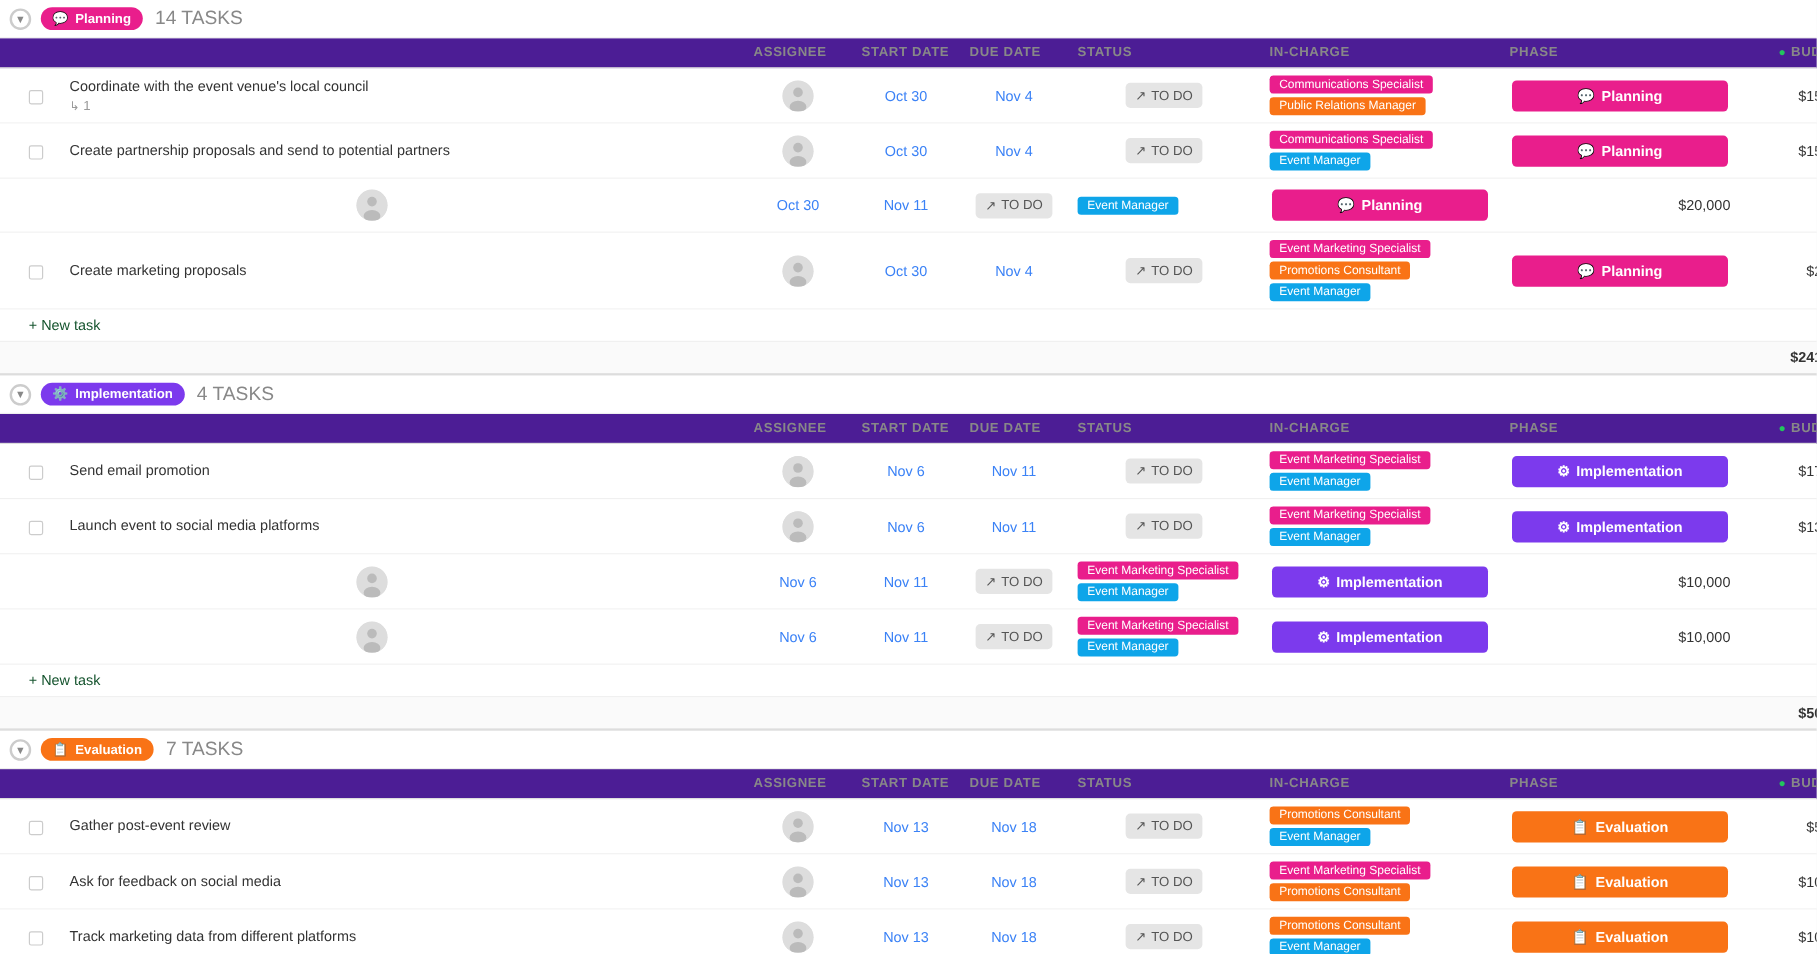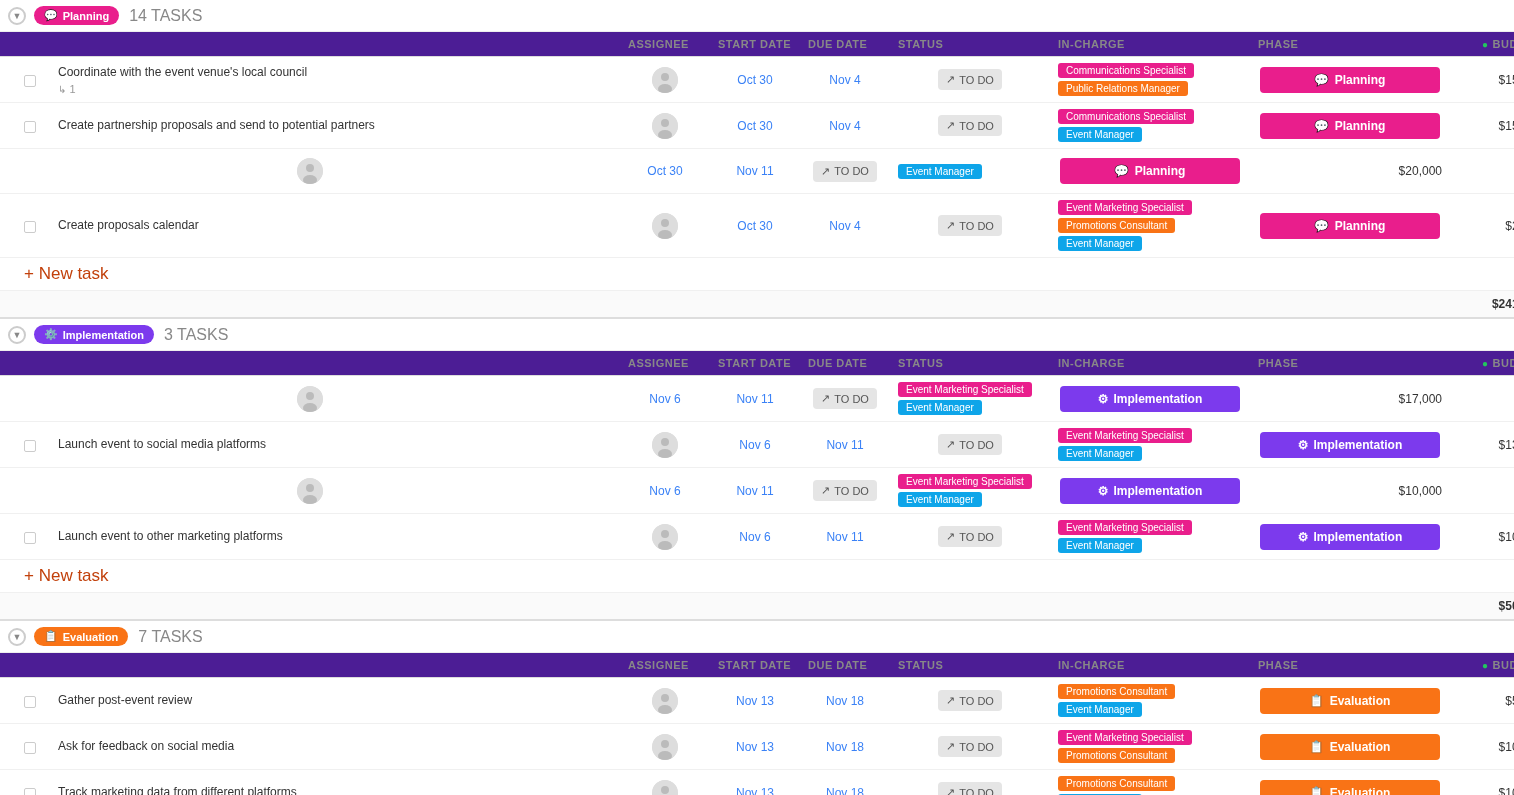--- a/index.html
+++ b/index.html
@@ -170,22 +170,22 @@
     .avatar {
       width: 26px; height: 26px;
       border-radius: 50%;
       background: #ddd;
       display: flex; align-items: center; justify-content: center;
       font-size: 9px; color: #999;
       overflow: hidden;
     }
     .new-task-row {
       padding: 6px 8px 6px 24px;
-      color: #c2410c;
-      font-size: 17px;
+      color: #14532d;
+      font-size: 12px;
       cursor: pointer;
       background: #fff;
       border-bottom: 1px solid #f0f0f0;
     }
     .totals-row {
       display: grid;
       grid-template-columns: 620px 90px 90px 90px 160px 200px 200px 100px 100px 100px 100px;
       background: #fafafa;
       border-bottom: 2px solid #ddd;
     }
@@ -328,21 +328,21 @@
           Planning
         </div>
       </div>
       <div class="task-cell money-cell">$20,000</div>
 
     </div>
     <div class="task-row">
       <div class="task-cell task-name-cell">
         <div class="task-checkbox"></div>
         <div>
-          <div class="task-name">Create proposals calendar</div>
+          <div class="task-name">Create marketing proposals</div>
 
         </div>
       </div>
       <div class="task-cell assignee-cell">
         <div class="avatar">
           <svg width="26" height="26" viewBox="0 0 26 26">
     <circle cx="13" cy="13" r="13" fill="#ddd"></circle>
     <circle cx="13" cy="10" r="4" fill="#bbb"></circle>
     <ellipse cx="13" cy="22" rx="7" ry="5" fill="#bbb"></ellipse>
   </svg>
@@ -383,34 +383,41 @@
 
   </div>
     <div class="section-header-row">
     <button class="collapse-btn">
       <span style="font-size:9px;color:#888;">▼</span>
     </button>
     <span class="section-badge badge-implementation">
       <span>⚙️</span>
       <span>Implementation</span>
     </span>
-    <span class="task-count">3 TASKS</span>
+    <span class="task-count">4 TASKS</span>
   </div>
     <div class="col-headers">
     <div class="col-header"></div>
     <div class="col-header">ASSIGNEE</div>
     <div class="col-header">START DATE</div>
     <div class="col-header">DUE DATE</div>
     <div class="col-header">STATUS</div>
     <div class="col-header">IN-CHARGE</div>
     <div class="col-header">PHASE</div>
     <div class="col-header right"><span class="icon-budget col-header-icon">●</span>BUDGET</div>
 
   </div>
     <div class="task-row">
+      <div class="task-cell task-name-cell">
+        <div class="task-checkbox"></div>
+        <div>
+          <div class="task-name">Send email promotion</div>
+
+        </div>
+      </div>
       <div class="task-cell assignee-cell">
         <div class="avatar">
           <svg width="26" height="26" viewBox="0 0 26 26">
     <circle cx="13" cy="13" r="13" fill="#ddd"></circle>
     <circle cx="13" cy="10" r="4" fill="#bbb"></circle>
     <ellipse cx="13" cy="22" rx="7" ry="5" fill="#bbb"></ellipse>
   </svg>
         </div>
       </div>
       <div class="task-cell date-cell">Nov 6</div>
@@ -497,27 +504,20 @@
       <div class="task-cell phase-cell">
         <div class="phase-badge phase-implementation">
           <span>⚙</span>
           Implementation
         </div>
       </div>
       <div class="task-cell money-cell">$10,000</div>
 
     </div>
     <div class="task-row">
-      <div class="task-cell task-name-cell">
-        <div class="task-checkbox"></div>
-        <div>
-          <div class="task-name">Launch event to other marketing platforms</div>
-
-        </div>
-      </div>
       <div class="task-cell assignee-cell">
         <div class="avatar">
           <svg width="26" height="26" viewBox="0 0 26 26">
     <circle cx="13" cy="13" r="13" fill="#ddd"></circle>
     <circle cx="13" cy="10" r="4" fill="#bbb"></circle>
     <ellipse cx="13" cy="22" rx="7" ry="5" fill="#bbb"></ellipse>
   </svg>
         </div>
       </div>
       <div class="task-cell date-cell">Nov 6</div>

